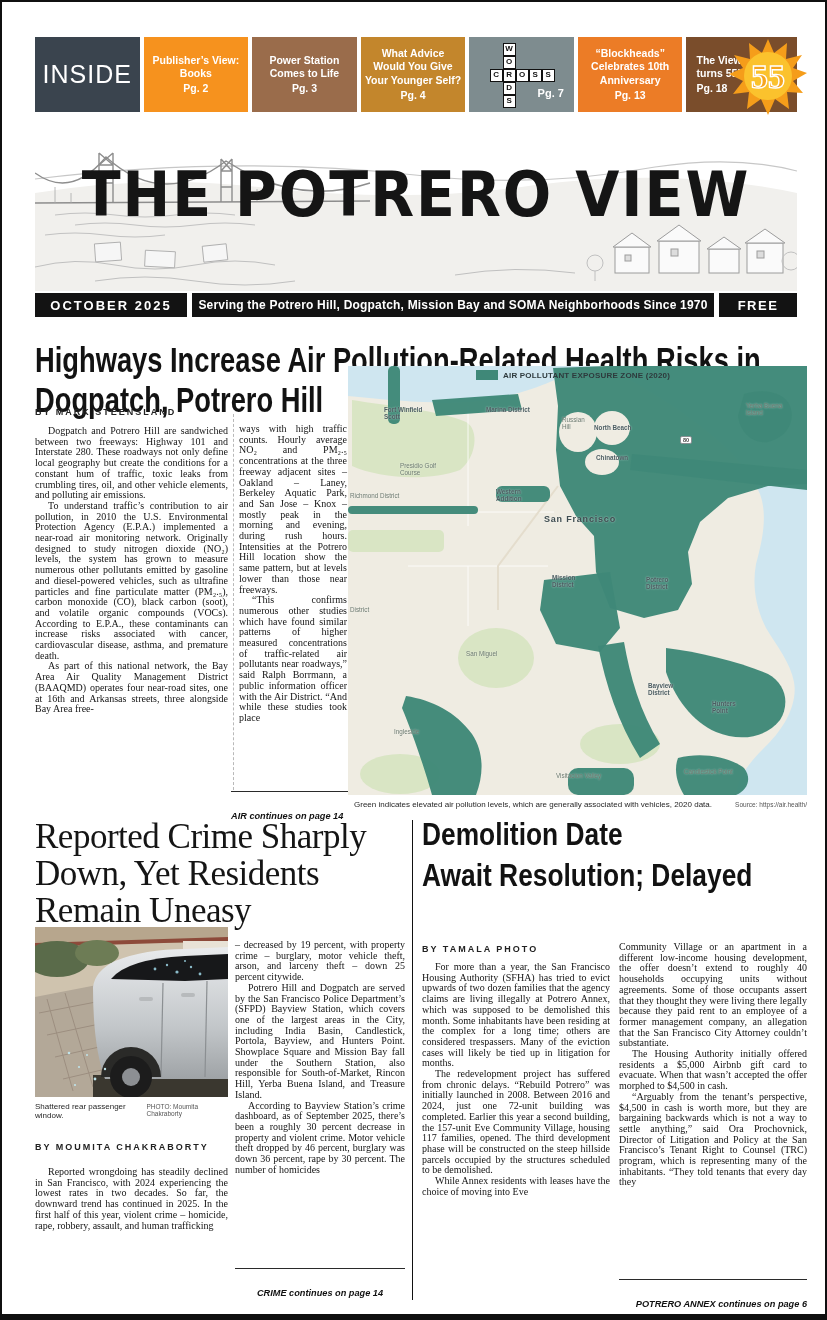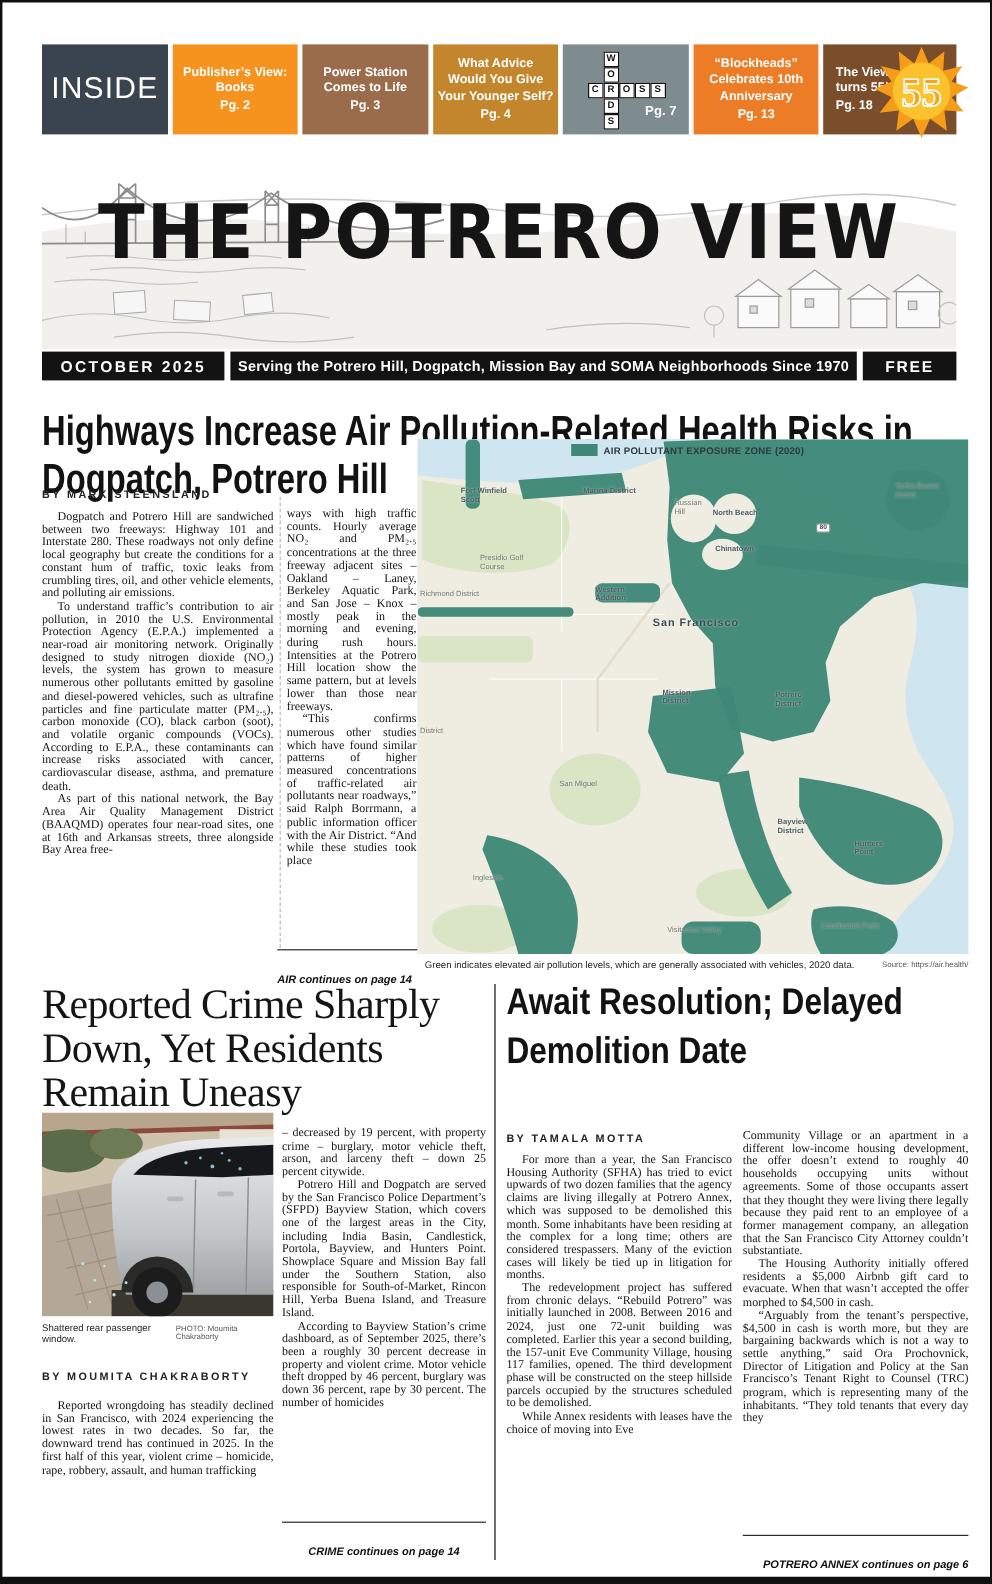--- a/index.html
+++ b/index.html
@@ -340,24 +340,24 @@
   <div class="abs bodycol" style="top:926px;left:233px;width:170px;">
     <p class="ni">– decreased by 19 percent, with property crime – burglary, motor vehicle theft, arson, and larceny theft – down 25 percent citywide.</p>
     <p>Potrero Hill and Dogpatch are served by the San Francisco Police Department’s (SFPD) Bayview Station, which covers one of the largest areas in the City, including India Basin, Candlestick, Portola, Bayview, and Hunters Point. Showplace Square and Mission Bay fall under the Southern Station, also responsible for South-of-Market, Rincon Hill, Yerba Buena Island, and Treasure Island.</p>
     <p>According to Bayview Station’s crime dashboard, as of September 2025, there’s been a roughly 30 percent decrease in property and violent crime. Motor vehicle theft dropped by 46 percent, burglary was down 36 percent, rape by 30 percent. The number of homicides</p>
   </div>
   <div class="abs continues" style="top:1266px;left:233px;width:170px;text-align:center;">CRIME continues on page 14</div>
 
   <div class="abs vdivider" style="top:818px;left:410px;height:480px;"></div>
 
   <div class="abs hl-sans hl-annex" style="top:812px;left:420px;width:390px;">
+    <div class="ln"><span>Demolition Date</span></div>
     <div class="ln"><span>Await Resolution; Delayed</span></div>
-    <div class="ln"><span>Demolition Date</span></div>
-  </div>
-  <div class="abs byline" style="top:942px;left:420px;">BY TAMALA MOTTA</div>
+  </div>
+  <div class="abs byline" style="top:942px;left:420px;">BY TAMALA PHOTO</div>
   <div class="abs bodycol" style="top:960px;left:420px;width:188px;">
     <p>For more than a year, the San Francisco Housing Authority (SFHA) has tried to evict upwards of two dozen families that the agency claims are living illegally at Potrero Annex, which was supposed to be demolished this month. Some inhabitants have been residing at the complex for a long time; others are considered trespassers. Many of the eviction cases will likely be tied up in litigation for months.</p>
     <p>The redevelopment project has suffered from chronic delays. “Rebuild Potrero” was initially launched in 2008. Between 2016 and 2024, just one 72-unit building was completed. Earlier this year a second building, the 157-unit Eve Community Village, housing 117 families, opened. The third development phase will be constructed on the steep hillside parcels occupied by the structures scheduled to be demolished.</p>
     <p>While Annex residents with leases have the choice of moving into Eve</p>
   </div>
   <div class="abs bodycol" style="top:928px;left:617px;width:188px;">
     <p class="ni">Community Village or an apartment in a different low-income housing development, the offer doesn’t extend to roughly 40 households occupying units without agreements. Some of those occupants assert that they thought they were living there legally because they paid rent to an employee of a former management company, an allegation that the San Francisco City Attorney couldn’t substantiate.</p>
     <p>The Housing Authority initially offered residents a $5,000 Airbnb gift card to evacuate. When that wasn’t accepted the offer morphed to $4,500 in cash.</p>
     <p>“Arguably from the tenant’s perspective, $4,500 in cash is worth more, but they are bargaining backwards which is not a way to settle anything,” said Ora Prochovnick, Director of Litigation and Policy at the San Francisco’s Tenant Right to Counsel (TRC) program, which is representing many of the inhabitants. “They told tenants that every day they</p>
   </div>

